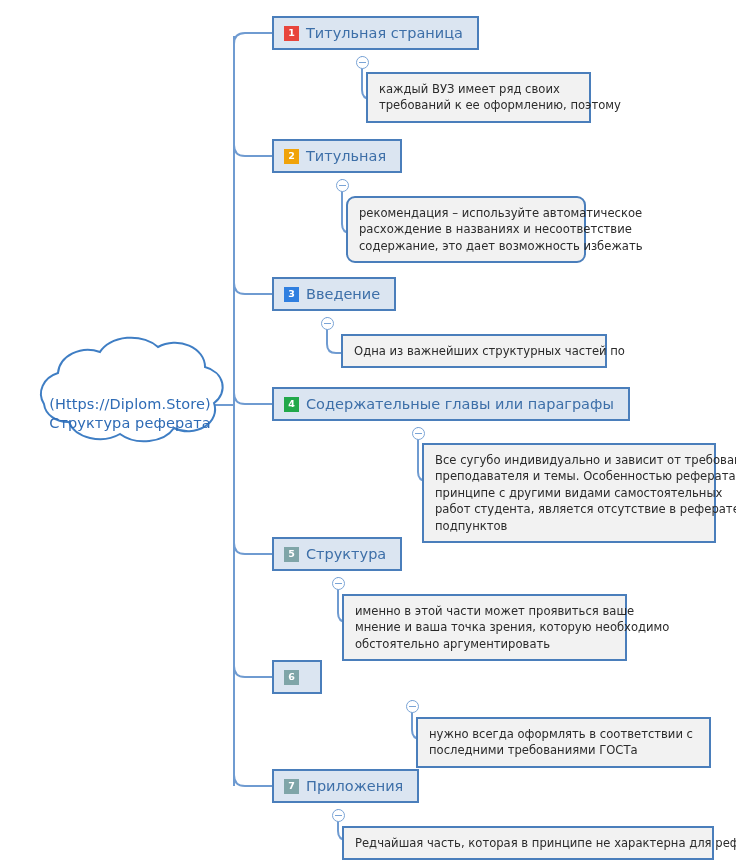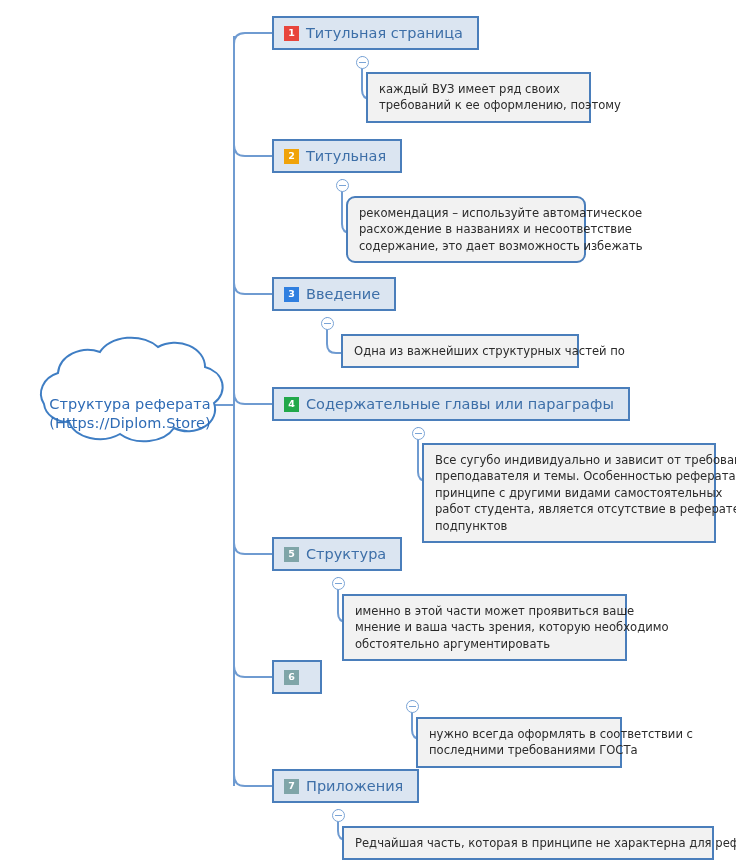--- a/index.html
+++ b/index.html
@@ -96,22 +96,22 @@
                a25,21 0 0,1 9,36
                a27,22 0 0,1 -40,25
                a33,23 0 0,1 -54,6
                a32,23 0 0,1 -51,-12
                a24,20 0 0,1 -25,-18 z"></path>
     </g>
   </svg>
 
   <div class="cloud-wrap">
     <div class="cloud-label">
+      <span>(Https://Diplom.Store)</span>
       <span>Структура реферата</span>
-      <span>(Https://Diplom.Store)</span>
     </div>
   </div>
 
   <div class="node" style="left:272px;top:16px;height:34px;">
     <span class="badge" style="background:#e8453c;">1</span>
     <span class="node-label">Титульная страница</span>
   </div>
   <div class="toggle" style="left:356px;top:56px;"></div>
   <div class="note" style="left:366px;top:72px;width:225px;">
     <p>каждый ВУЗ имеет ряд своих</p>
@@ -127,21 +127,21 @@
     <p>рекомендация – используйте автоматическое</p>
     <p>расхождение в названиях и несоответствие</p>
     <p>содержание, это дает возможность избежать</p>
   </div>
 
   <div class="node" style="left:272px;top:277px;height:34px;">
     <span class="badge" style="background:#2f7fe0;">3</span>
     <span class="node-label">Введение</span>
   </div>
   <div class="toggle" style="left:321px;top:317px;"></div>
-  <div class="note" style="left:341px;top:334px;width:238px;">
+  <div class="note" style="left:341px;top:334px;width:266px;">
     <p>Одна из важнейших структурных частей по</p>
   </div>
 
   <div class="node" style="left:272px;top:387px;height:34px;">
     <span class="badge" style="background:#22a84a;">4</span>
     <span class="node-label">Содержательные главы или параграфы</span>
   </div>
   <div class="toggle" style="left:412px;top:427px;"></div>
   <div class="note" style="left:422px;top:443px;width:294px;">
     <p>Все сугубо индивидуально и зависит от требований</p>
@@ -151,29 +151,29 @@
     <p>подпунктов</p>
   </div>
 
   <div class="node" style="left:272px;top:537px;height:34px;">
     <span class="badge" style="background:#7fa5a8;">5</span>
     <span class="node-label">Структура</span>
   </div>
   <div class="toggle" style="left:332px;top:577px;"></div>
   <div class="note" style="left:342px;top:594px;width:285px;">
     <p>именно в этой части может проявиться ваше</p>
-    <p>мнение и ваша часть зрения, которую необходимо</p>
+    <p>мнение и ваша точка зрения, которую необходимо</p>
     <p>обстоятельно аргументировать</p>
   </div>
 
   <div class="node" style="left:272px;top:660px;height:34px;">
     <span class="badge" style="background:#7fa5a8;">6</span>
   </div>
   <div class="toggle" style="left:406px;top:700px;"></div>
-  <div class="note" style="left:416px;top:717px;width:206px;">
+  <div class="note" style="left:416px;top:717px;width:295px;">
     <p>нужно всегда оформлять в соответствии с</p>
     <p>последними требованиями ГОСТа</p>
   </div>
 
   <div class="node" style="left:272px;top:769px;height:34px;">
     <span class="badge" style="background:#7fa5a8;">7</span>
     <span class="node-label">Приложения</span>
   </div>
   <div class="toggle" style="left:332px;top:809px;"></div>
   <div class="note" style="left:342px;top:826px;width:372px;">

